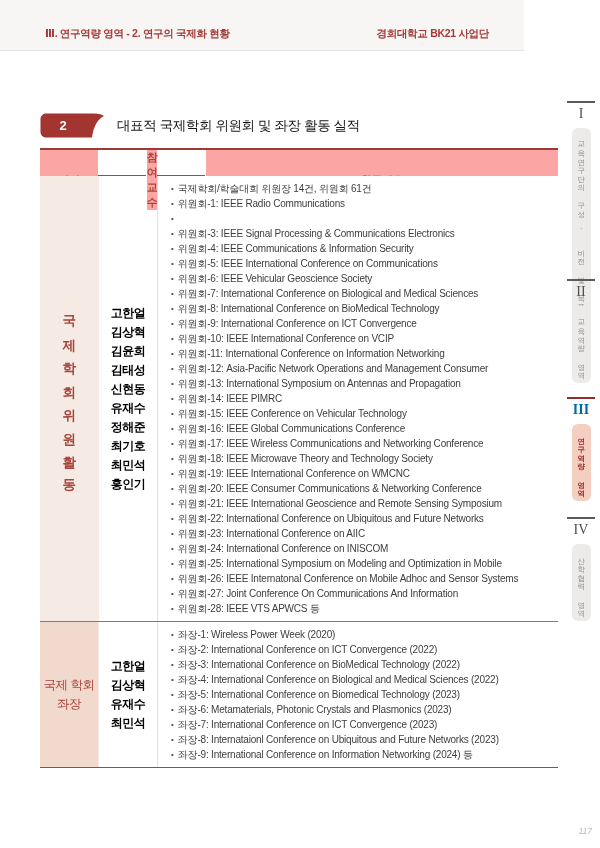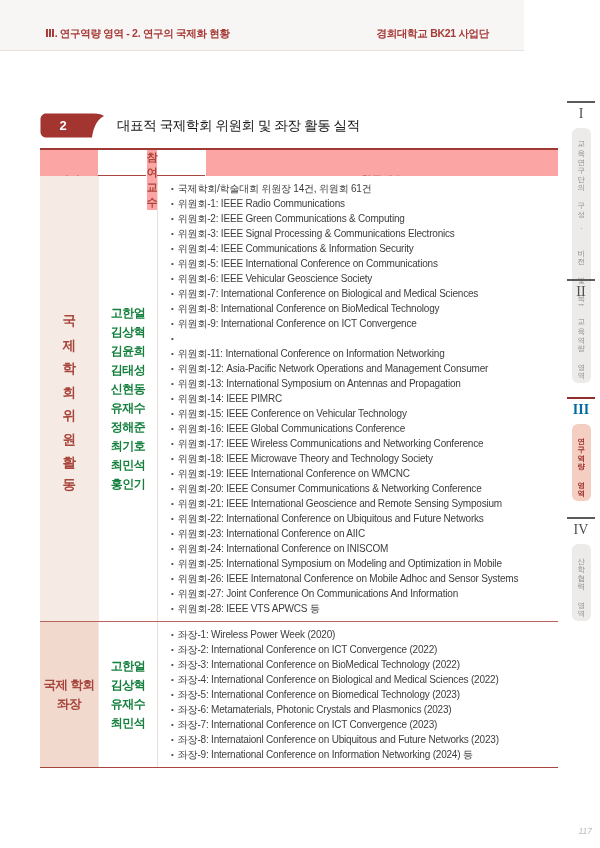--- a/index.html
+++ b/index.html
@@ -44,29 +44,29 @@
   .body-row{display:grid;grid-template-columns:58px 59px 1fr;}
   .body-row + .body-row{border-top:1px solid #b8645c;}
   .cat-cell{display:flex;align-items:center;justify-content:center;text-align:center;}
   .cat-cell.tint-light{background:#f6ebe4;}
   .cat-cell.tint-dark{background:#f1d9ce;}
   .cat-vert{
     writing-mode:vertical-rl;text-orientation:upright;
     font-size:13.5px;font-weight:bold;color:#a8453c;letter-spacing:10px;line-height:1;
   }
   .cat-wrap{
-    font-size:12.5px;font-weight:bold;color:#a8453c;letter-spacing:-0.5px;
+    font-size:12.5px;font-weight:normal;color:#a8453c;letter-spacing:-0.5px;
     width:56px;word-break:keep-all;line-height:19px;
   }
   .prof-cell{
     display:flex;flex-direction:column;align-items:center;justify-content:center;
     border-left:1px solid #f3eae4;
   }
   .prof-cell div{
-    font-size:12px;font-weight:bold;color:#15803d;line-height:19px;letter-spacing:-0.5px;
+    font-size:12px;font-weight:bold;color:#000000;line-height:19px;letter-spacing:-0.5px;
   }
   .act-cell{
     border-left:1px solid #ecdfd8;padding:5px 6px 5px 13px;box-sizing:border-box;background:#fff;
   }
   .act-line{display:flex;align-items:flex-start;line-height:15px;}
   .act-line .bullet{flex:0 0 auto;font-size:8px;color:#4a4a4a;margin:0 4px 0 0;line-height:15px;}
   .act-line .txt{font-size:10px;color:#3d3d3d;letter-spacing:-0.2px;white-space:nowrap;}
   
   .tab{position:absolute;left:566px;width:30px;}
   .tab-1{top:101px;} .tab-2{top:279px;} .tab-3{top:397px;} .tab-4{top:517px;}
@@ -135,21 +135,20 @@
         <div class="act-line">
         <span class="bullet">•</span>
         <span class="txt">국제학회/학술대회 위원장 14건, 위원회 61건</span>
       </div>
         <div class="act-line">
         <span class="bullet">•</span>
         <span class="txt">위원회-1: IEEE Radio Communications</span>
       </div>
         <div class="act-line">
         <span class="bullet">•</span>
-        <span class="txt">위원회-2: IEEE Green Communications &amp; Computing</span>
       </div>
         <div class="act-line">
         <span class="bullet">•</span>
         <span class="txt">위원회-3: IEEE Signal Processing &amp; Communications Electronics</span>
       </div>
         <div class="act-line">
         <span class="bullet">•</span>
         <span class="txt">위원회-4: IEEE Communications &amp; Information Security</span>
       </div>
         <div class="act-line">
@@ -167,20 +166,21 @@
         <div class="act-line">
         <span class="bullet">•</span>
         <span class="txt">위원회-8: International Conference on BioMedical Technology</span>
       </div>
         <div class="act-line">
         <span class="bullet">•</span>
         <span class="txt">위원회-9: International Conference on ICT Convergence</span>
       </div>
         <div class="act-line">
         <span class="bullet">•</span>
+        <span class="txt">위원회-10: IEEE International Conference on VCIP</span>
       </div>
         <div class="act-line">
         <span class="bullet">•</span>
         <span class="txt">위원회-11: International Conference on Information Networking</span>
       </div>
         <div class="act-line">
         <span class="bullet">•</span>
         <span class="txt">위원회-12: Asia-Pacific Network Operations and Management Consumer</span>
       </div>
         <div class="act-line">

